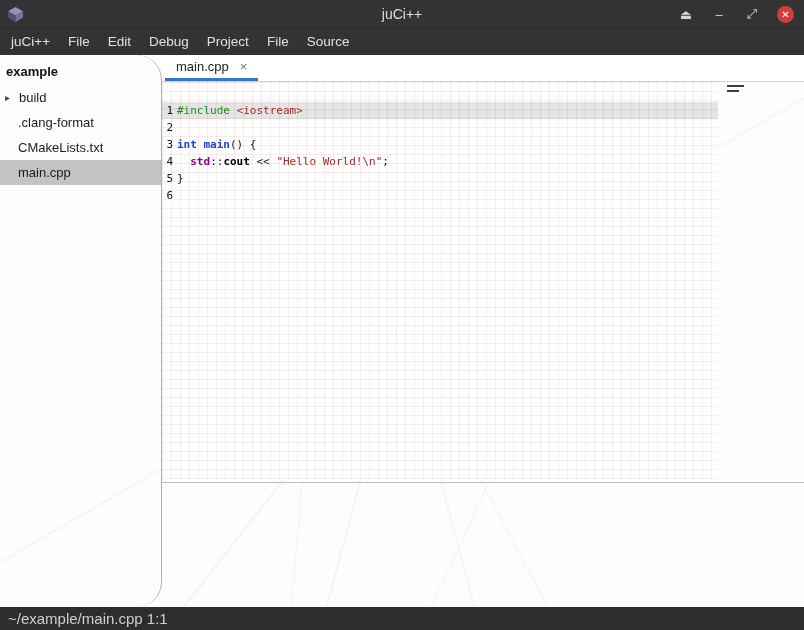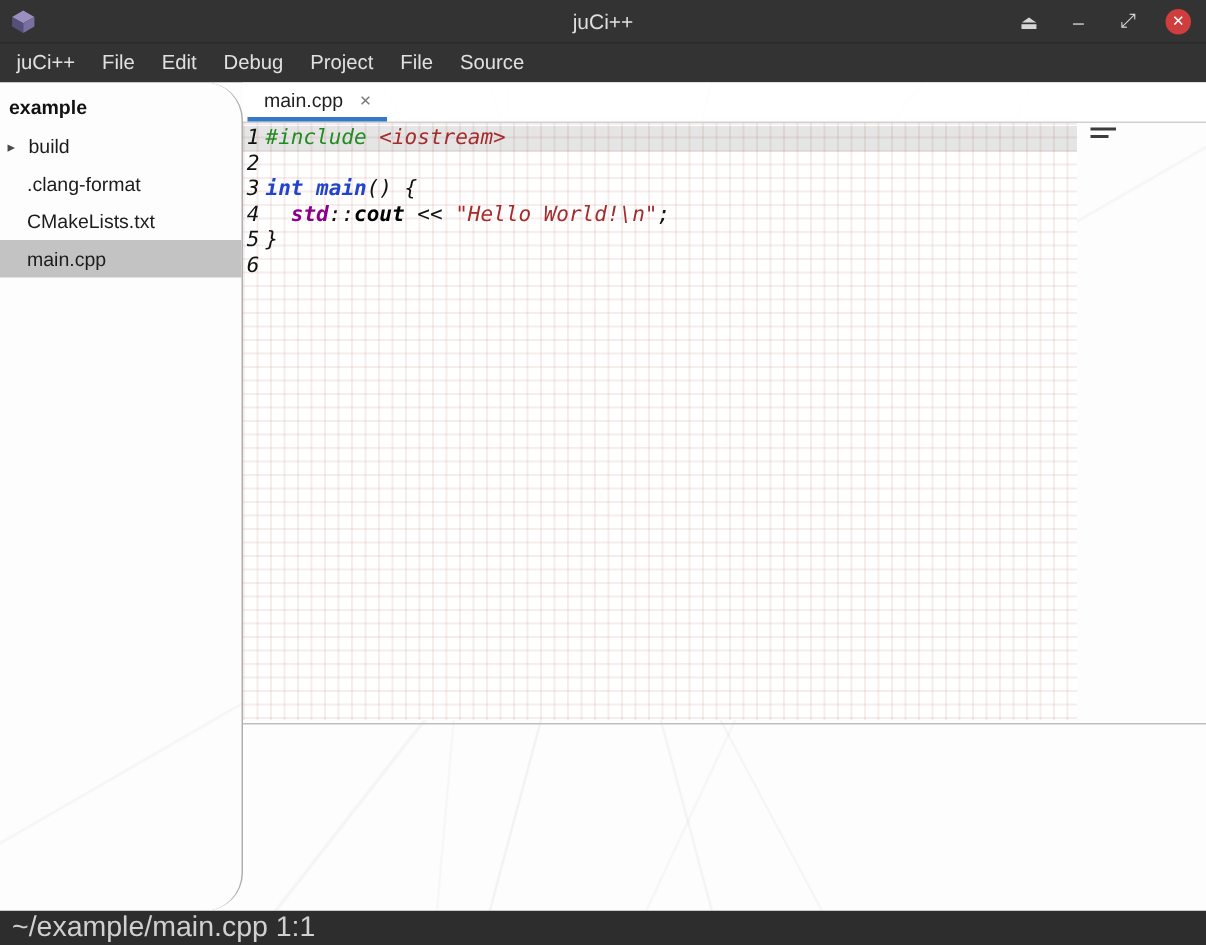--- a/index.html
+++ b/index.html
@@ -48,48 +48,48 @@
 
   
   .main { flex:1; min-width:0; display:flex; flex-direction:column; position:relative; z-index:1; }
   .tabbar { height:27px; flex:none; background:rgba(255,255,255,0.85); border-bottom:1px solid #d0d0d0;
             display:flex; align-items:stretch; }
   .tab { display:inline-flex; align-items:center; padding:0 11px; margin-left:3px; font-size:13px;
          color:#222; border-bottom:3px solid #3578c8; }
   .tab-close { margin-left:11px; color:#777; font-size:13px; line-height:1; }
 
   .editor { height:401px; flex:none; position:relative; border-bottom:1px solid #bfbfbf; padding-top:2px; }
-  .code-lines { width:556px; min-height:100%; margin-top:-2px; padding-top:2px;
+  .code-lines { width:556px; min-height:100%; margin-top:-2px; padding-top:20px;
                 background-color: rgba(255,255,255,0.92);
                 background-image:
                   linear-gradient(to right,  rgba(200,130,130,0.15) 1px, transparent 1px),
                   linear-gradient(to bottom, rgba(200,130,130,0.15) 1px, transparent 1px);
                 background-size: 9px 9px;
-                font-family:"DejaVu Sans Mono", monospace; font-size:14px; line-height:17px; color:#111;font-style:italic; }
+                font-family:"DejaVu Sans Mono", monospace; font-size:11px; line-height:17px; color:#111; }
   .code-line { height:17px; white-space:pre; }
   .code-line.current-line { background: rgba(0,0,0,0.10); }
   .lnum { display:inline-block; width:11px; text-align:right; margin-right:4px; color:#111; }
   .tok-plain    { color:#111; }
   .tok-preproc  { color:#228B22; }
   .tok-string   { color:#a52a2a; }
   .tok-keyword  { color:#2244cc; font-weight:bold; }
   .tok-namespace{ color:#8b008b; font-weight:bold; }
   .tok-bold     { color:#000; font-weight:bold; }
 
   .minimap-marks { position:absolute; top:3px; left:565px; width:17px; display:flex;
                    flex-direction:column; gap:3px; }
   .minimap-marks .mark { height:2px; background:#3c3c3c; }
   .minimap-marks .mark.short { width:12px; }
 
   .output-panel { flex:1; background:transparent; }
 
   
   .statusbar { height:23px; flex:none; background:#2d2d2d; display:flex; align-items:center;
                padding-left:8px; }
-  .status-text { color:#d0d0d0; font-size:19px; }
+  .status-text { color:#d0d0d0; font-size:15px; }
 </style>
 </head>
 <body>
 
 <div class="window">
 
   <div class="titlebar">
     <svg class="app-logo" viewBox="0 0 16 16">
       <polygon points="8,1 15,5 8,9 1,5" fill="#9a8fc0"></polygon>
       <polygon points="1,5 8,9 8,15 1,11" fill="#55507a"></polygon>

